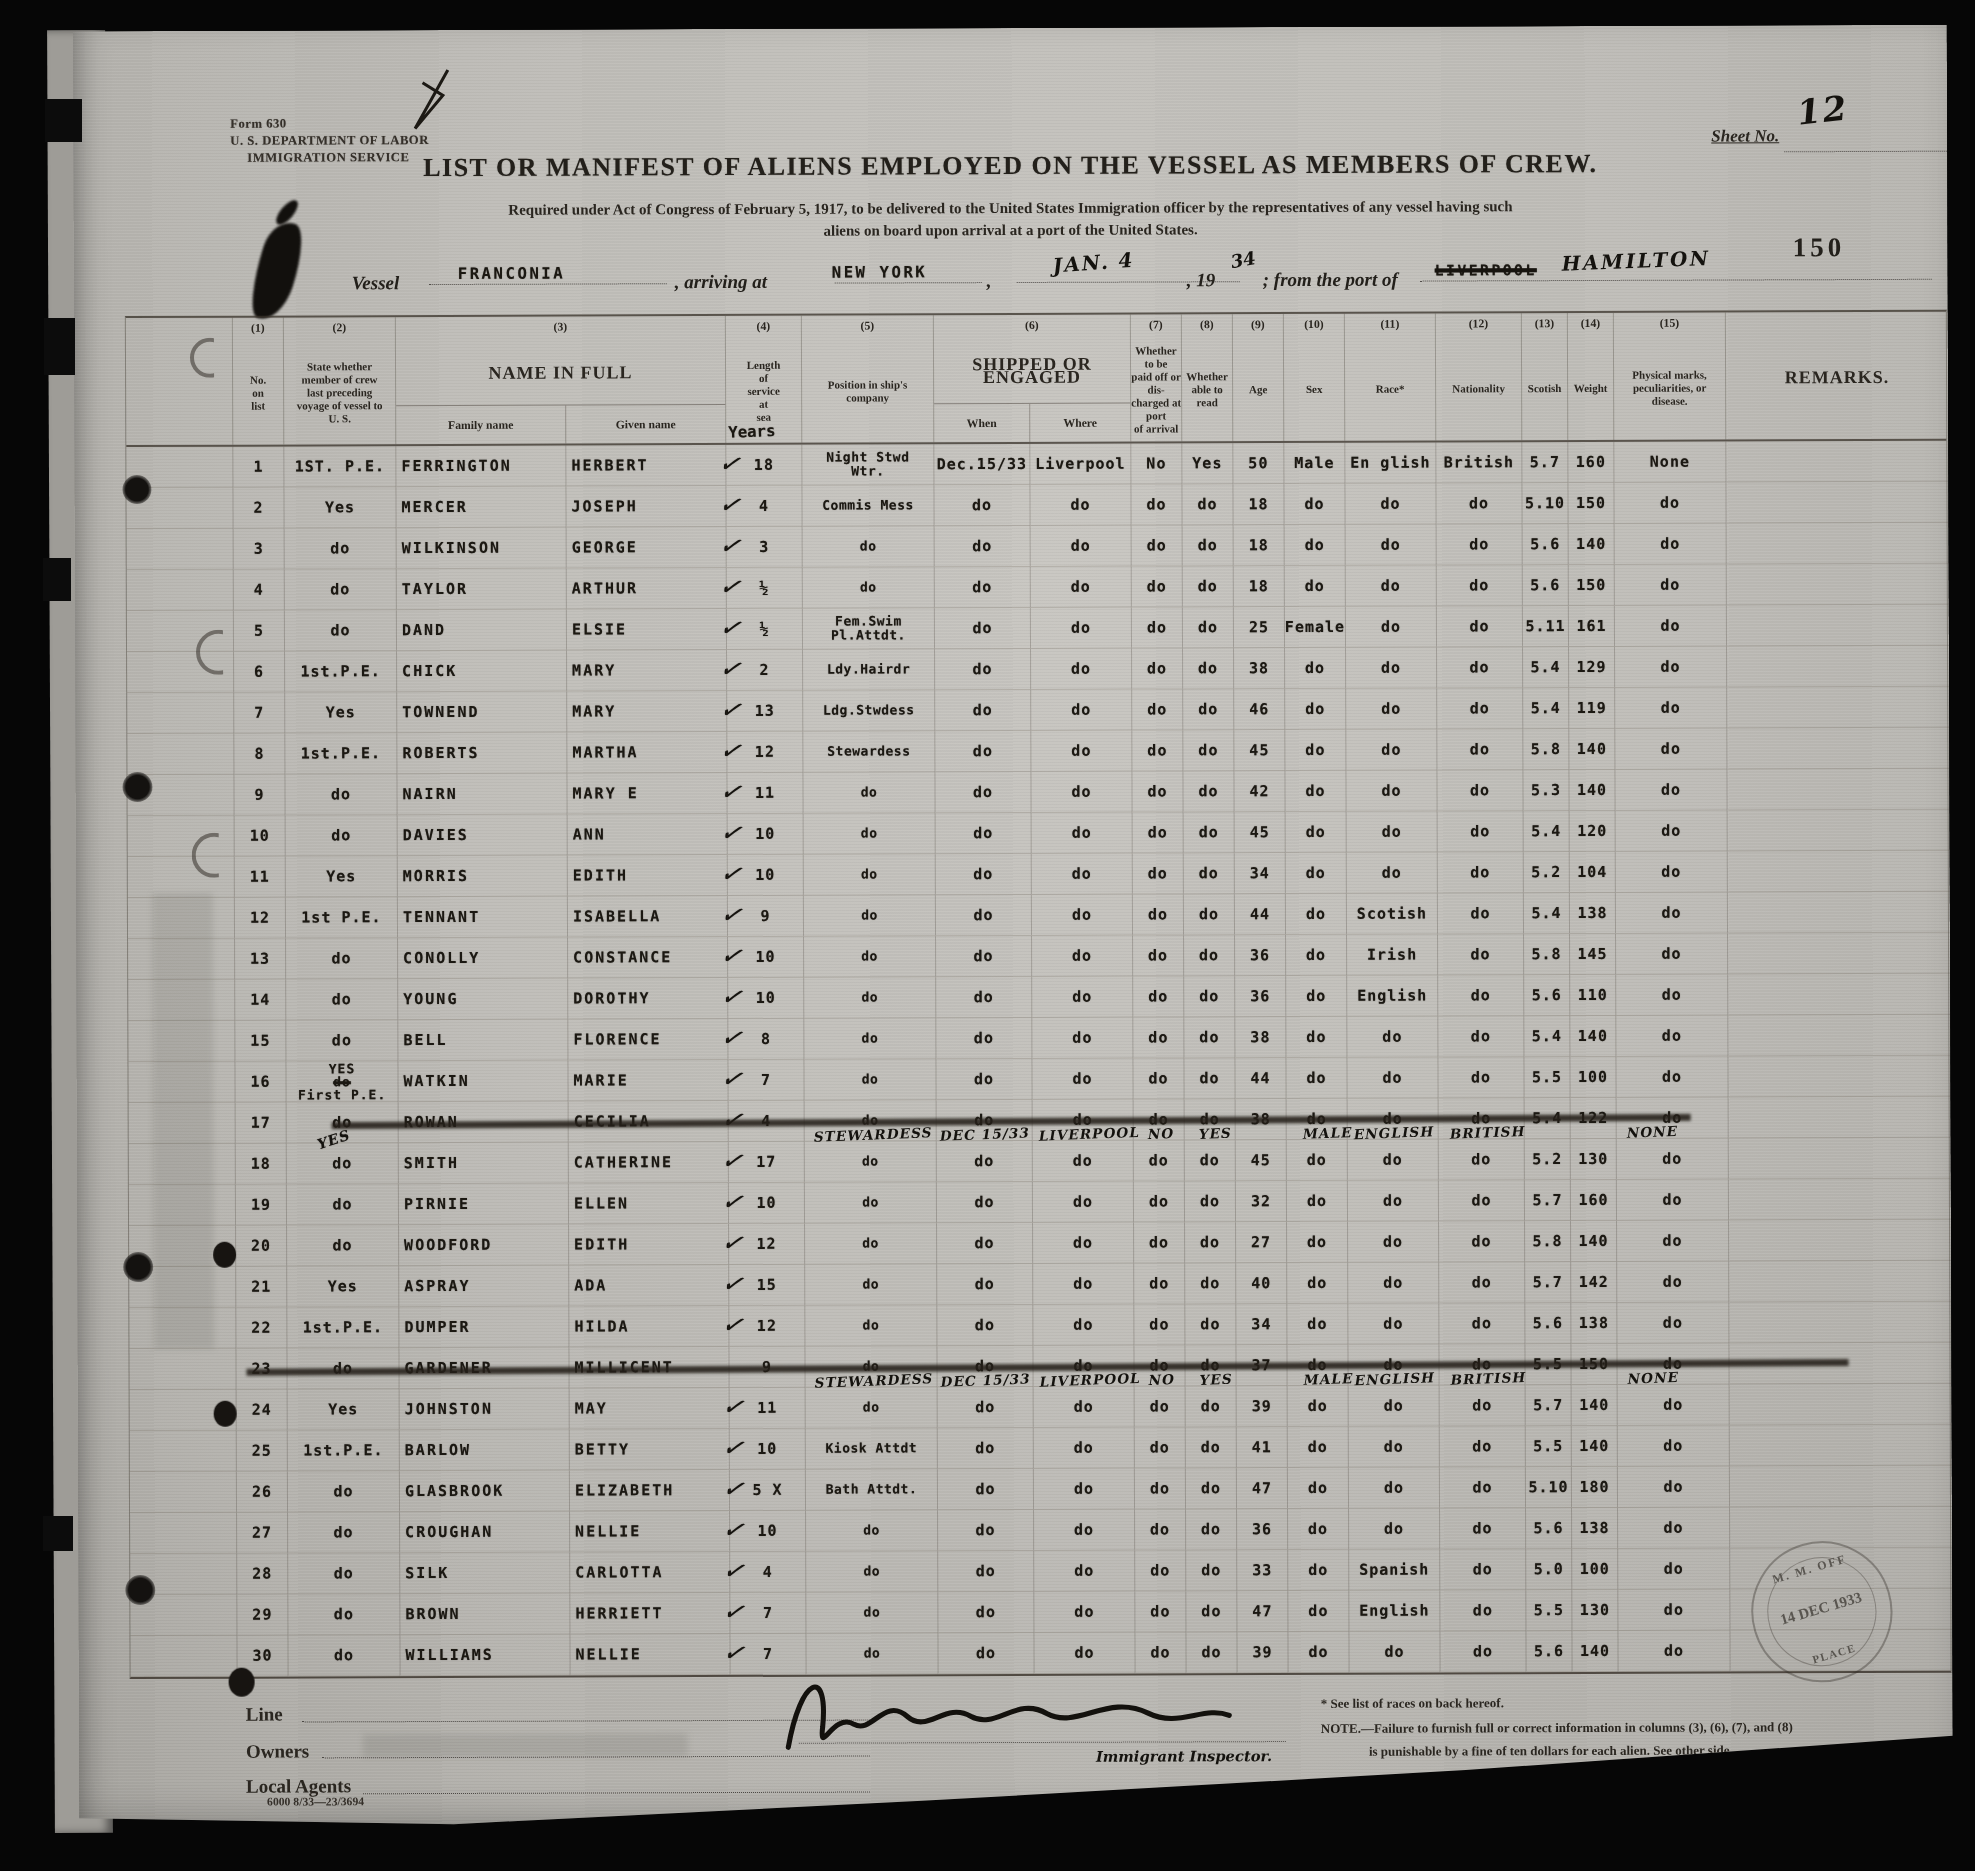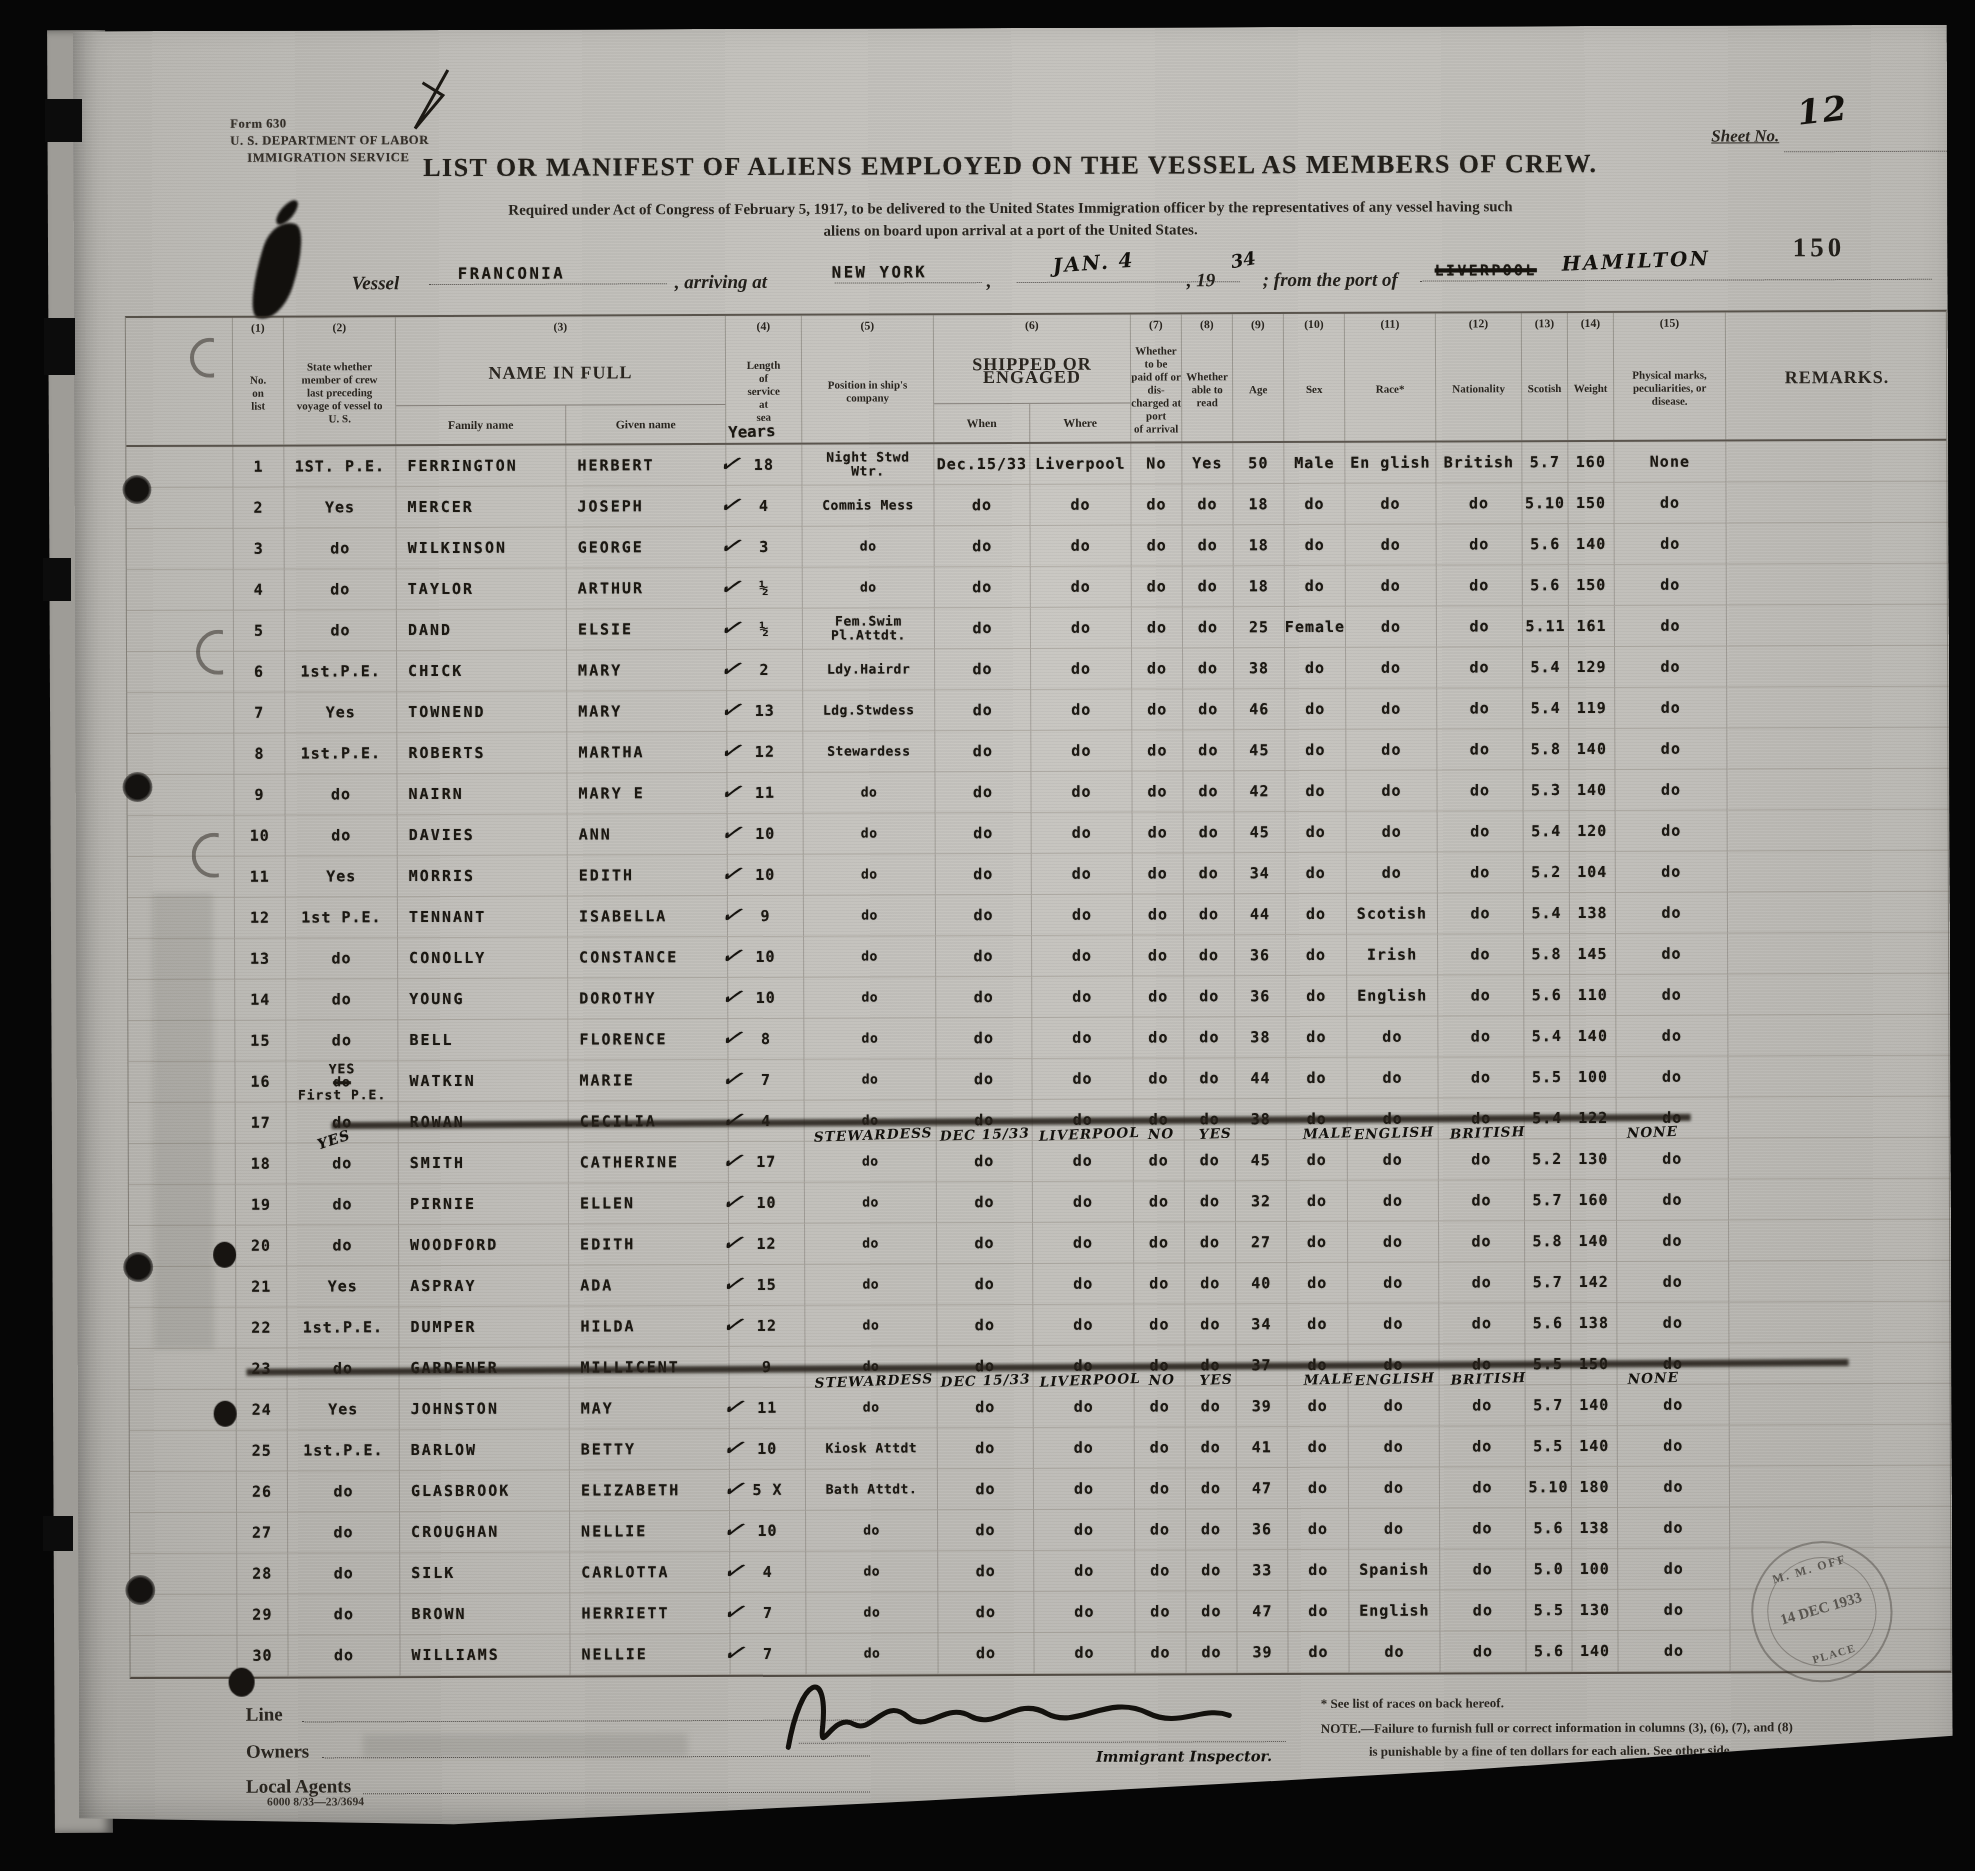--- a/index.html
+++ b/index.html
@@ -48,21 +48,21 @@
           flex:1;display:flex;align-items:center;}
   .hcaps{font-size:18px;letter-spacing:1px;}
   .hsplit{width:100%;display:flex;border-top:0.5px solid rgba(60,52,44,.45);height:38px;}
   .hsub{display:flex;align-items:center;justify-content:center;font-size:11.7px;font-weight:bold;}
   .row{position:relative;height:41px;}
   .cell{position:relative;display:flex;align-items:center;justify-content:center;
         border-left:0.5px solid rgba(60,52,44,.25);border-bottom:0.5px solid rgba(85,75,62,.2);
         font-family:"DejaVu Sans Mono",monospace;font-weight:bold;font-size:15px;color:#1b1812;
         letter-spacing:1px;text-shadow:0 0 1px rgba(25,20,15,.5);overflow:visible;}
   .cell.nb{border-left:none;}
-  .cell.left{justify-content:flex-start;padding-left:11px;letter-spacing:2px;}
+  .cell.left{justify-content:flex-start;padding-left:5px;letter-spacing:2px;}
   .cell.pos{font-size:13px;line-height:13.7px;white-space:pre-line;text-align:center;letter-spacing:0.5px;}
   .tick{position:absolute;right:-17px;top:1px;font-size:29px;font-weight:bold;color:#14120e;
         transform:rotate(10deg) skewX(-14deg);text-shadow:0 0 1px rgba(20,16,12,.6);}
   .ink-strike{position:absolute;top:18px;height:6.6px;background:#241f19;filter:blur(1.5px);
               opacity:.88;transform:rotate(-0.15deg);}
   .hand-row{position:absolute;left:0;top:-15px;width:100%;height:20px;pointer-events:none;}
   .hand-row span{position:absolute;font-family:"DejaVu Serif",serif;font-style:italic;font-weight:bold;
                  font-size:13.7px;letter-spacing:1px;color:#14120e;transform:rotate(-2deg);white-space:nowrap;}
   .hand-yes{position:absolute;left:30px;top:-12px;font-family:"DejaVu Serif",serif;font-style:italic;
             font-weight:bold;font-size:14px;transform:rotate(-18deg);color:#14120e;}

